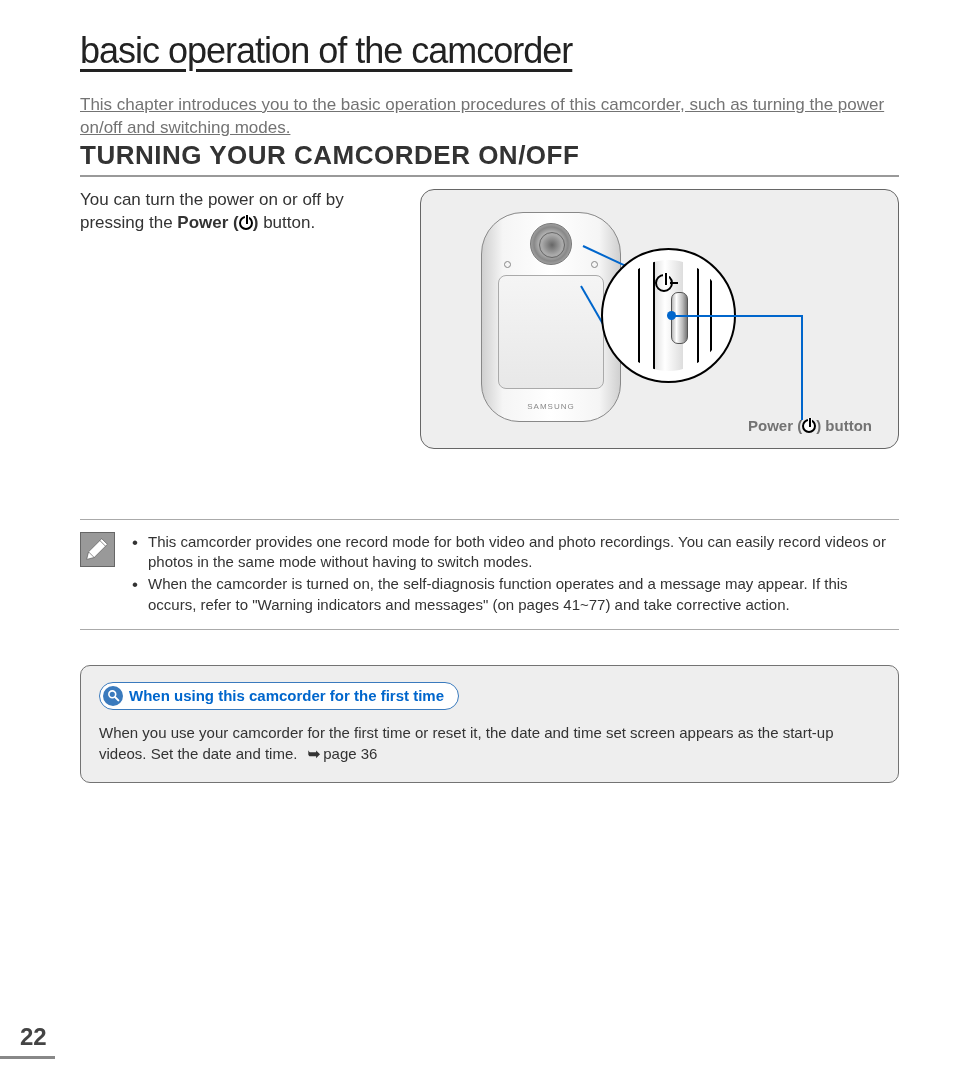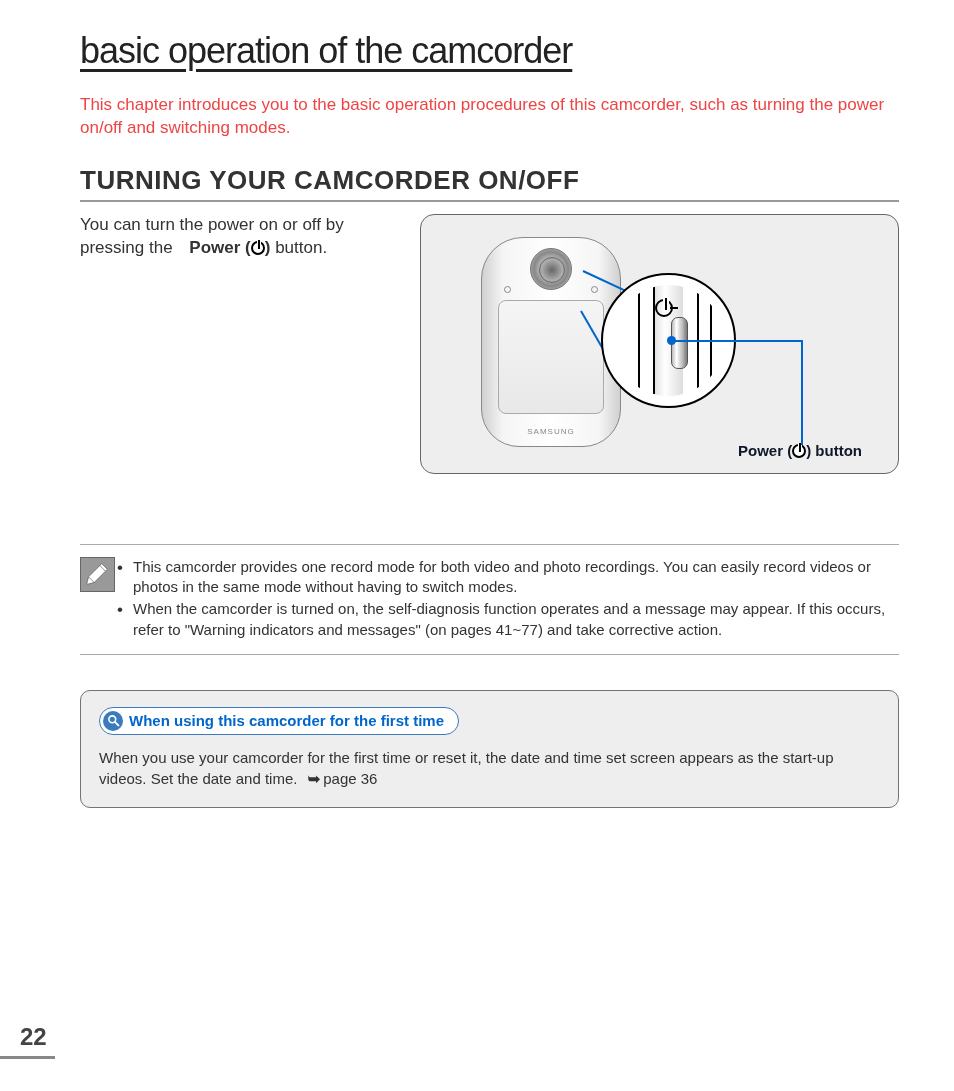--- a/index.html
+++ b/index.html
@@ -23,22 +23,22 @@
       text-underline-offset: 6px;
       letter-spacing: -1px;
       margin-bottom: 22px;
       color: #222;
       font-family: 'Helvetica Neue', Helvetica, Arial, sans-serif;
       font-stretch: condensed;
     }
     .intro-text {
       font-size: 17px;
       line-height: 1.35;
-      margin-bottom: 25px;
-      color: #ef4444;
+      color: #737373;
+      text-decoration: underline;
     }
     .section-heading {
       font-size: 26px;
       font-weight: bold;
       border-bottom: 2px solid #999;
       padding-bottom: 4px;
       margin-bottom: 12px;
       letter-spacing: 0.5px;
       color: #333;
     }
@@ -47,21 +47,20 @@
       gap: 20px;
       margin-bottom: 70px;
     }
     .body-text {
       font-size: 17px;
       line-height: 1.35;
       flex: 0 0 320px;
     }
     .power-label {
       font-weight: bold;
-      margin-left: 12px;
     }
     .power-icon {
       display: inline-block;
       width: 14px;
       height: 14px;
       border: 2px solid #000;
       border-radius: 50%;
       position: relative;
       vertical-align: -2px;
       background: #fff;
@@ -280,32 +279,33 @@
       width: 60px;
       height: 2px;
       background: #0066cc;
       transform: rotate(60deg);
       transform-origin: left center;
       z-index: 2;
     }
     .callout-label {
       position: absolute;
       bottom: 12px;
-      right: 32px;
+      right: 22px;
       font-size: 15px;
       font-weight: bold;
-      color: #0f172a;
+      color: #737373;
       background: #eee;
       padding: 2px 4px;
     }
     .note-block {
       border-top: 1px solid #aaa;
       border-bottom: 1px solid #aaa;
       padding: 12px 0;
       display: flex;
+      gap: 15px;
       margin-bottom: 35px;
     }
     .note-icon {
       flex: 0 0 35px;
       height: 35px;
       border: 1px solid #666;
       background: #888;
       position: relative;
     }
     .note-icon svg {

